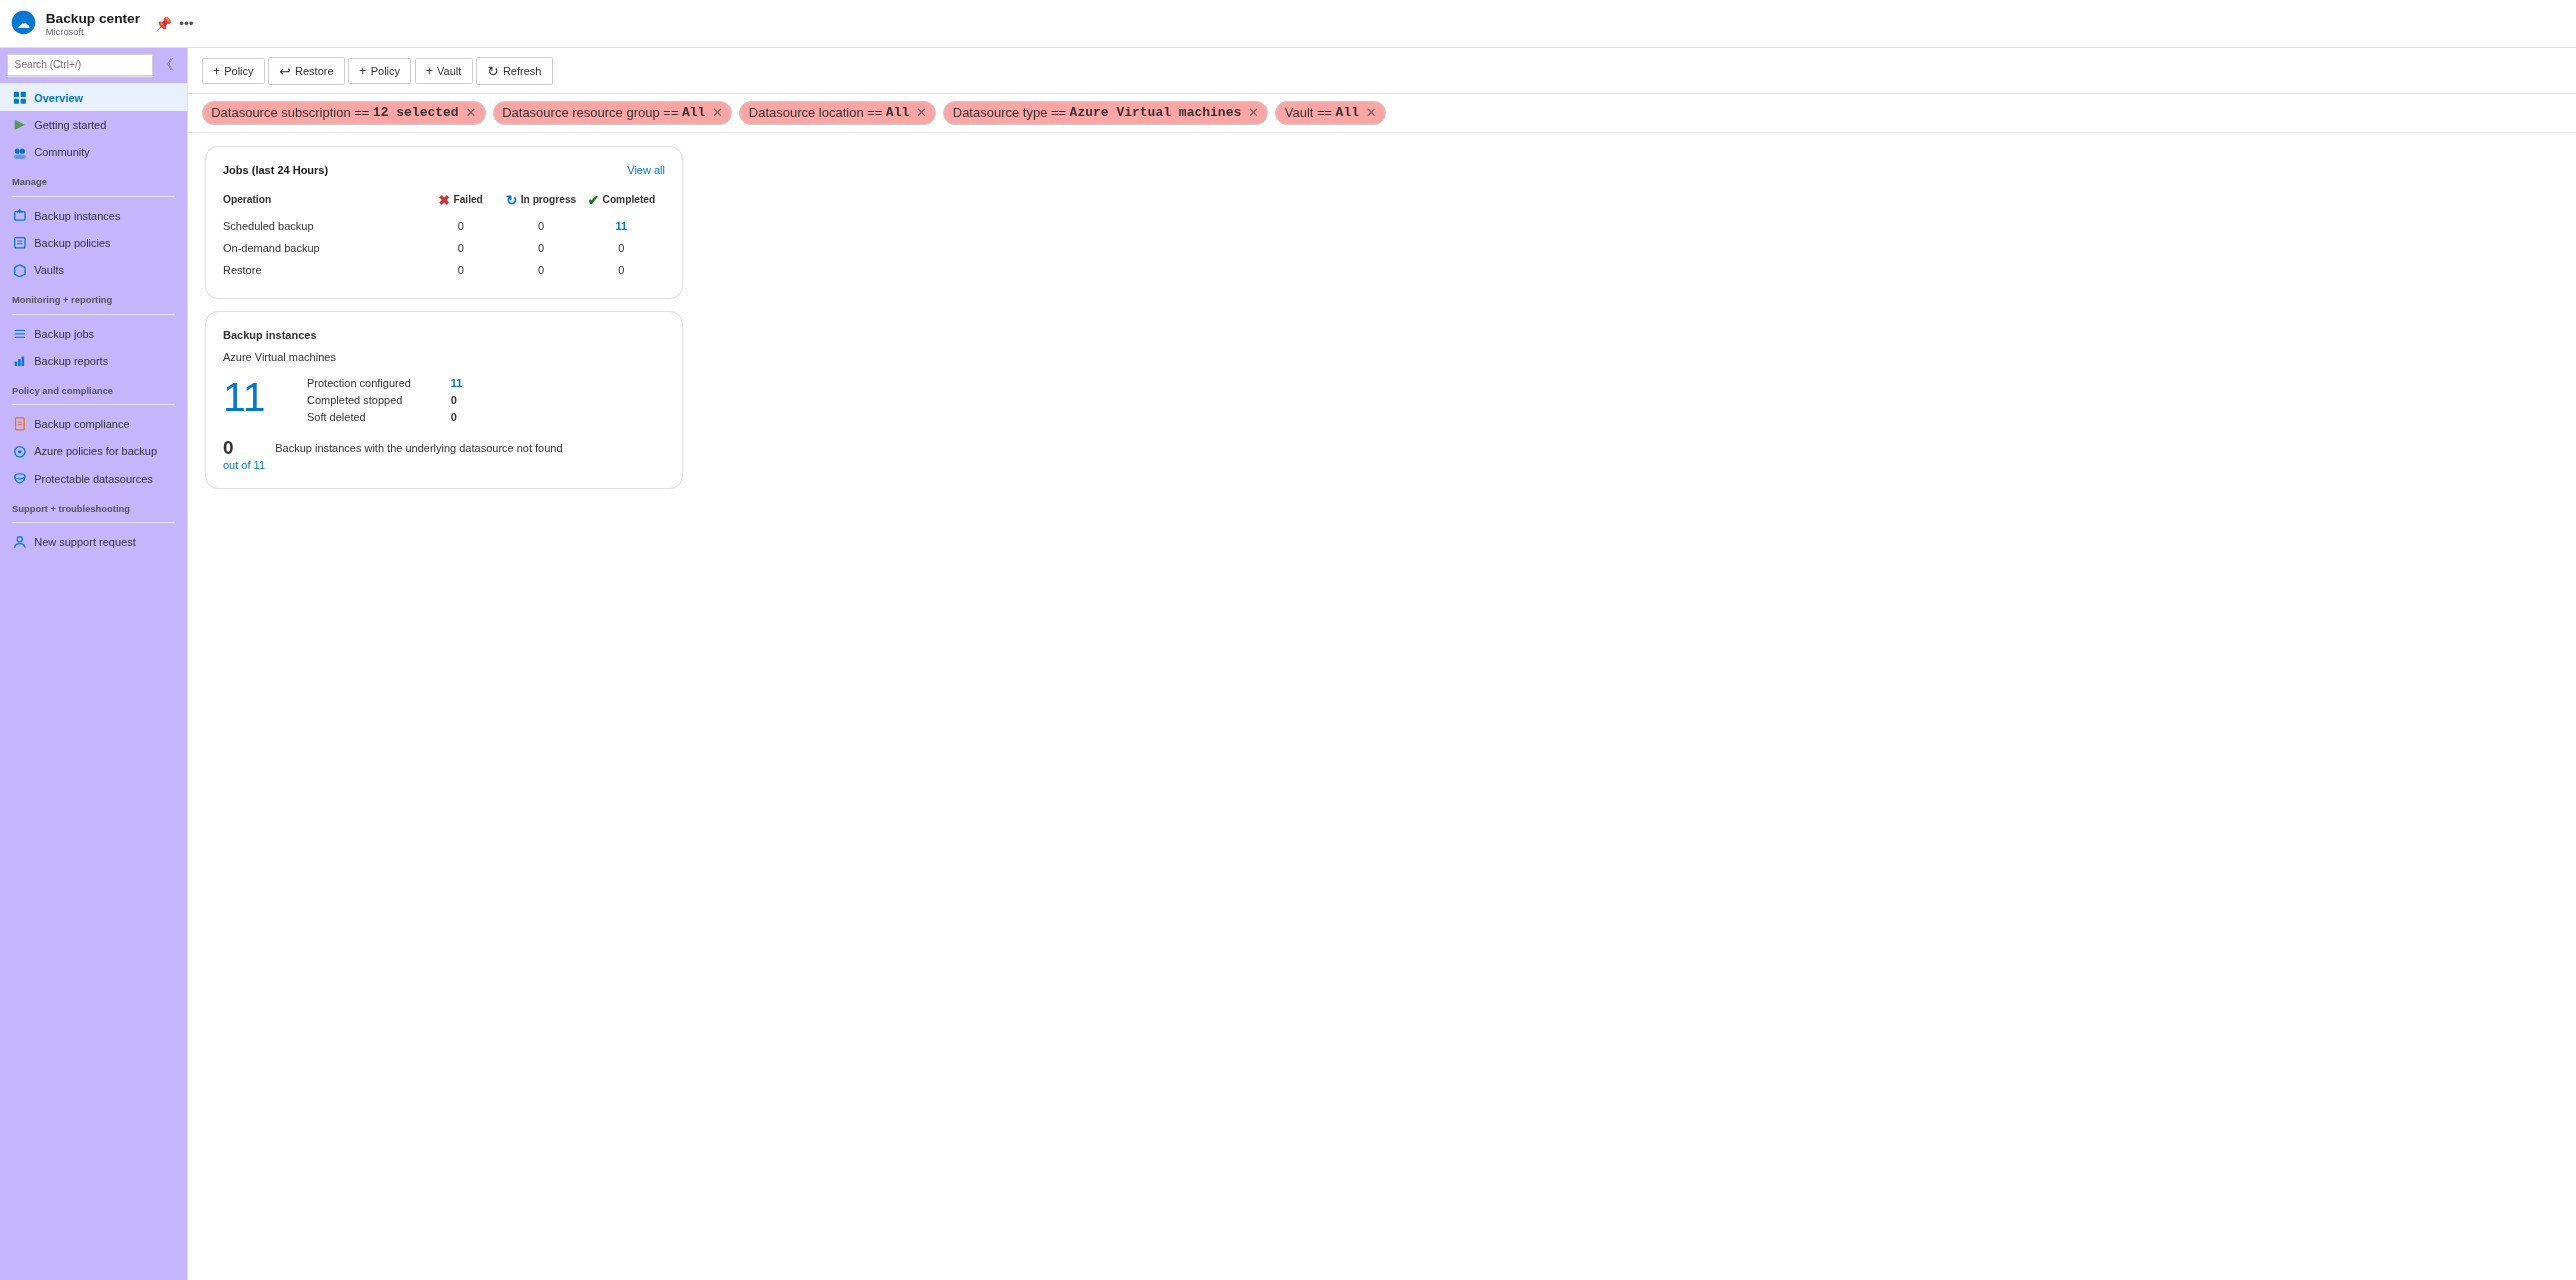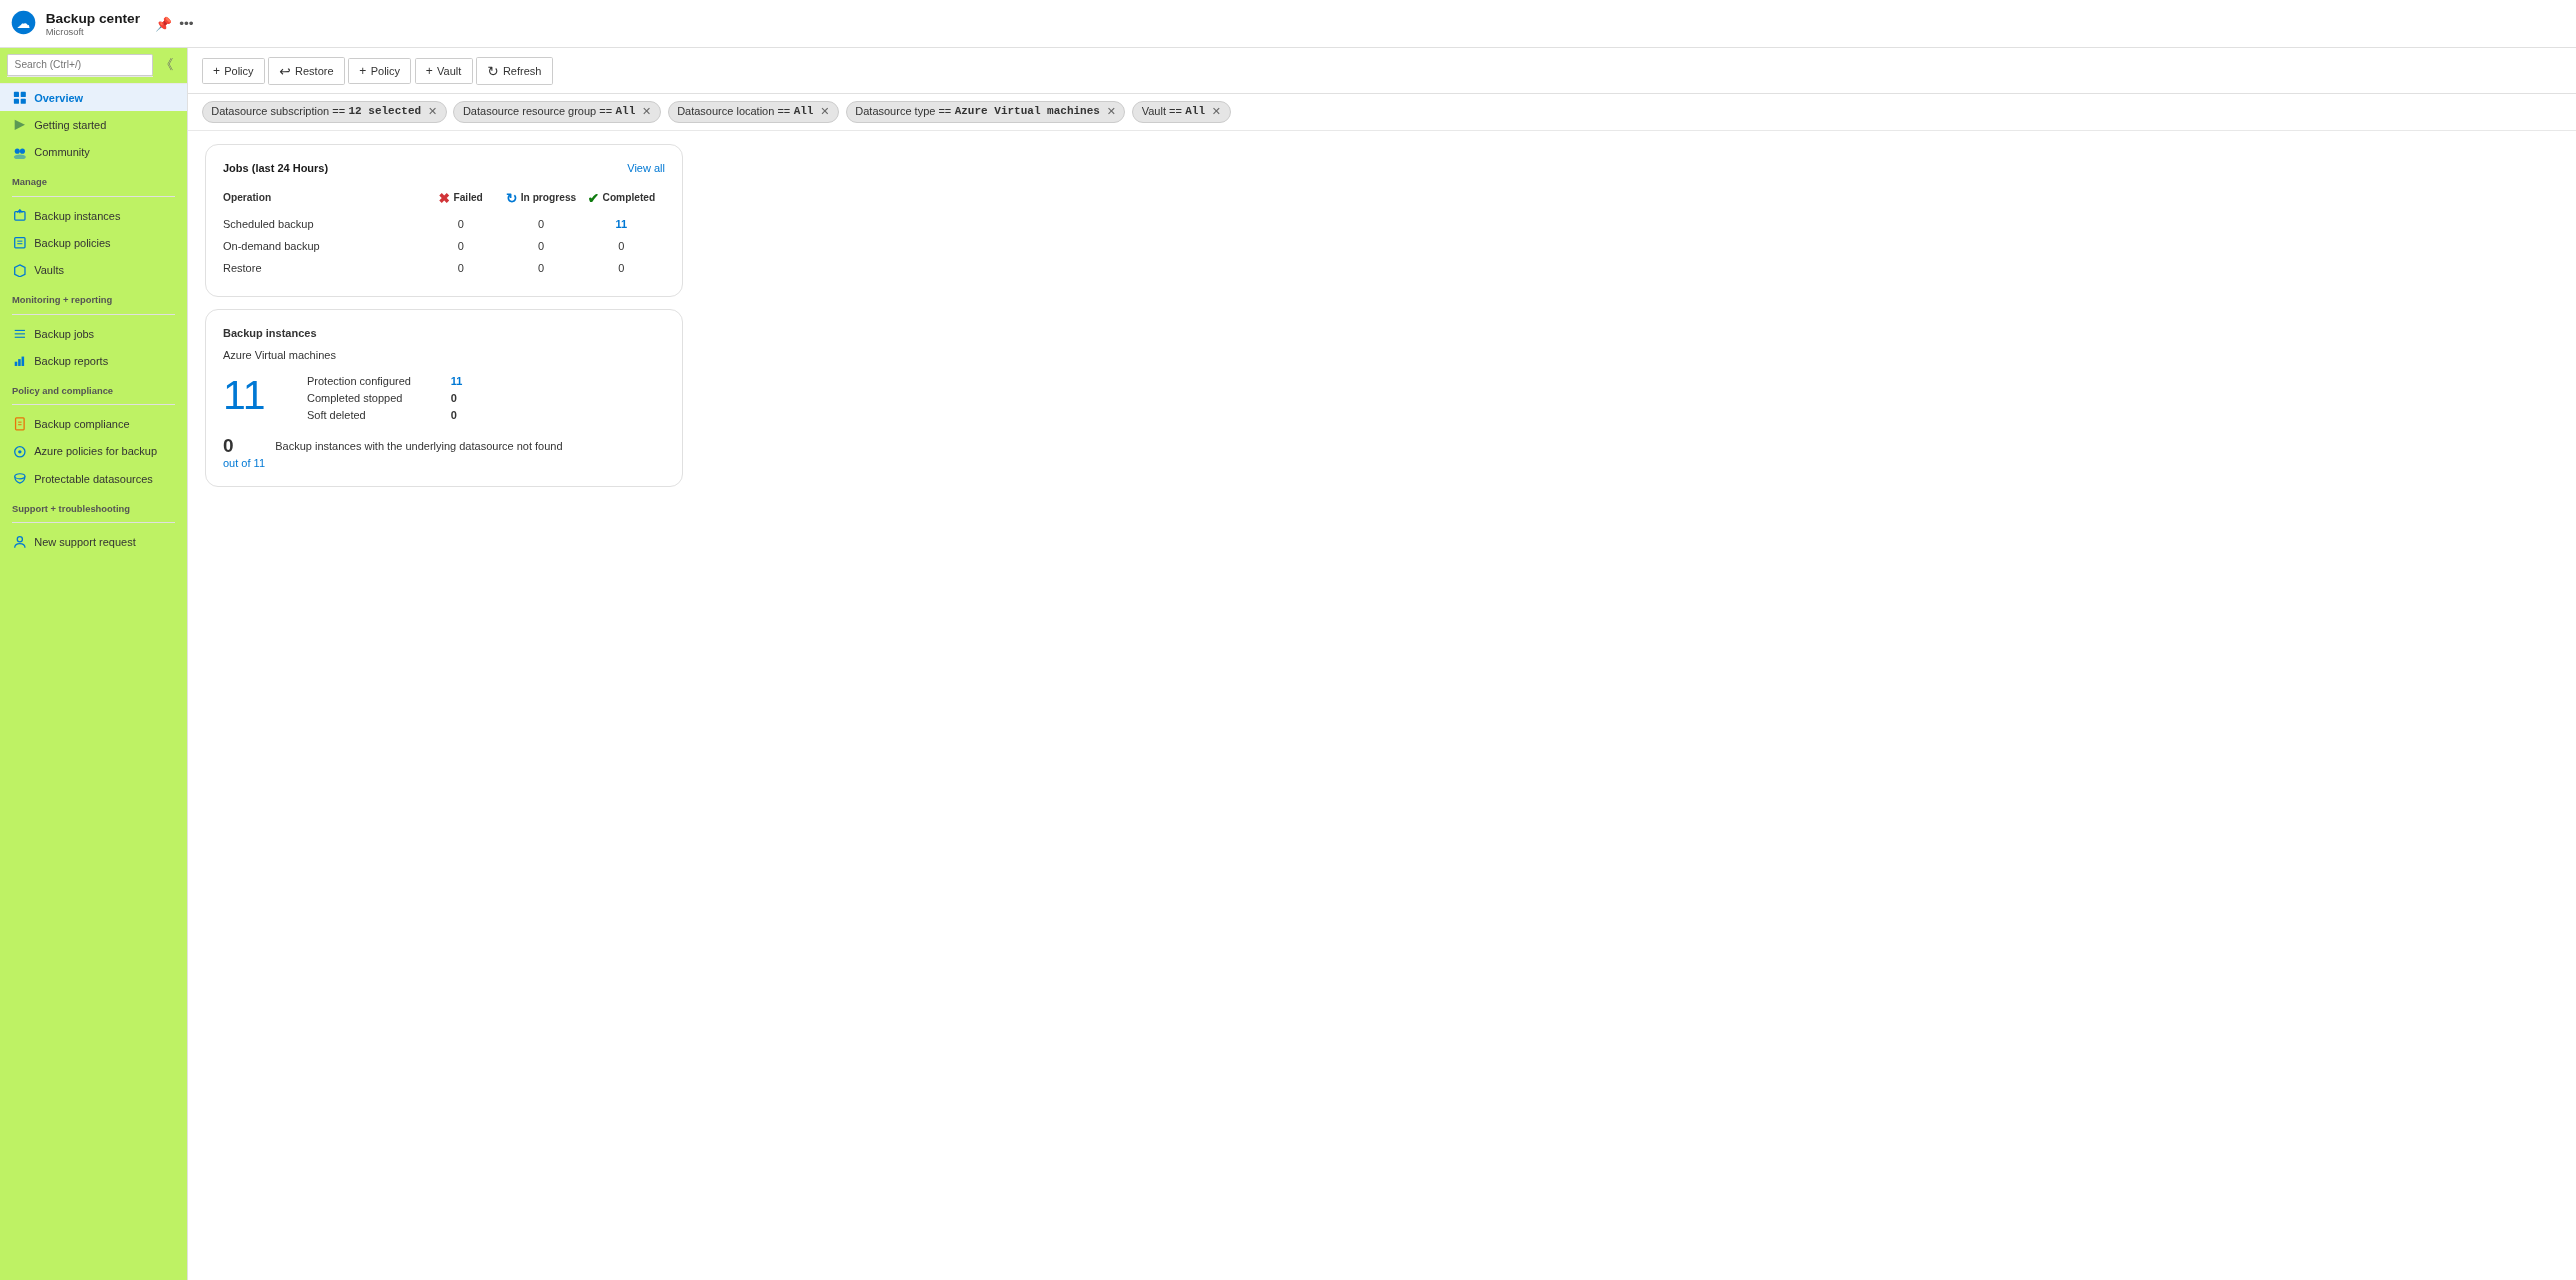--- a/index.html
+++ b/index.html
@@ -10,42 +10,42 @@
     .top-bar-title { display: flex; flex-direction: column; }
     .top-bar-title .app-name { font-size: 13.7px; font-weight: 600; color: #1a1a1a; }
     .top-bar-title .app-sub { font-size: 9.4px; color: #666; }
     .top-bar-icons { margin-left: 6.8px; display: flex; gap: 6.8px; }
     .top-bar-icons span { font-size: 13.7px; color: #555; cursor: pointer; }
 
     
     .layout { display: flex; flex: 1; overflow: hidden; }
 
     
-    .sidebar { width: 188px; min-width: 188px; border-right: 0.9px solid #e0e0e0; overflow-y: auto; display: flex; flex-direction: column; background: #bef264; padding-bottom: 17px; }
+    .sidebar { width: 188px; min-width: 188px; border-right: 0.9px solid #e0e0e0; overflow-y: auto; display: flex; flex-direction: column; background: #c4b5fd; padding-bottom: 17px; }
     .sidebar-search { padding: 6.8px 8.5px; border-bottom: 0.9px solid #e8e8e8; }
     .sidebar-search input { width: 100%; padding: 4.3px 6.8px; border: 0.9px solid #ccc; border-radius: 1.7px; font-size: 10.2px; }
 
     .sidebar-section-label { font-size: 9.4px; font-weight: 600; color: #555; padding: 10.2px 12px 3.4px 12px; text-transform: none; }
     .sidebar-divider { border: none; border-top: 0.9px solid #e0e0e0; margin: 5.1px 12px; }
 
     .sidebar-item { display: flex; align-items: center; padding: 6px 12px; cursor: pointer; gap: 6.8px; font-size: 11px; color: #333; }
     .sidebar-item.active { background: #e8f1fb; color: #0078d4; font-weight: 600; }
     .sidebar-item .item-icon { width: 15.4px; height: 15.4px; display: flex; align-items: center; justify-content: center; font-size: 12px; flex-shrink: 0; }
 
     
     .main { flex: 1; overflow-y: auto; display: flex; flex-direction: column; }
 
     
     .toolbar { display: flex; align-items: center; padding: 8.5px 13.7px; border-bottom: 0.9px solid #e0e0e0; gap: 3.4px; background: #fff; }
     .toolbar-btn { display: flex; align-items: center; gap: 4.3px; padding: 5.1px 10.2px; background: #fff; border: 0.9px solid #ccc; border-radius: 1.7px; cursor: pointer; font-size: 11px; color: #333; }
     .toolbar-btn .btn-icon { font-size: 12px; }
 
     
     .filters { display: flex; align-items: center; padding: 6.8px 13.7px; gap: 6.8px; background: #fff; border-bottom: 0.9px solid #e8e8e8; flex-wrap: wrap; }
-    .filter-pill { display: flex; align-items: flex-start; padding: 3.4px 8.5px; background: #e5e5e5; border: 0.9px solid #ccc; border-radius: 13.7px; font-size: 11px; color: #333; cursor: pointer; gap: 3.4px; }
+    .filter-pill { display: flex; align-items: flex-start; padding: 3.4px 8.5px; background: #fca5a5; border: 0.9px solid #ccc; border-radius: 13.7px; font-size: 13px; color: #333; cursor: pointer; gap: 3.4px; }
     .filter-pill .filter-val { font-weight: 700; font-family: Liberation Mono, monospace; }
 
     
     .content { padding: 13.7px 17px; flex: 1; }
     .page-title { font-size: 15.4px; font-weight: 600; color: #1a1a1a; margin-bottom: 3.4px; }
     .page-subtitle { font-size: 10.2px; color: #666; margin-bottom: 13.7px; }
 
     
     .card { border: 0.9px solid #e0e0e0; border-radius: 13px; padding: 17px; margin-bottom: 12px; background: #fff; max-width: 478px; }
     .card-header { display: flex; align-items: center; justify-content: space-between; margin-bottom: 12px; }

